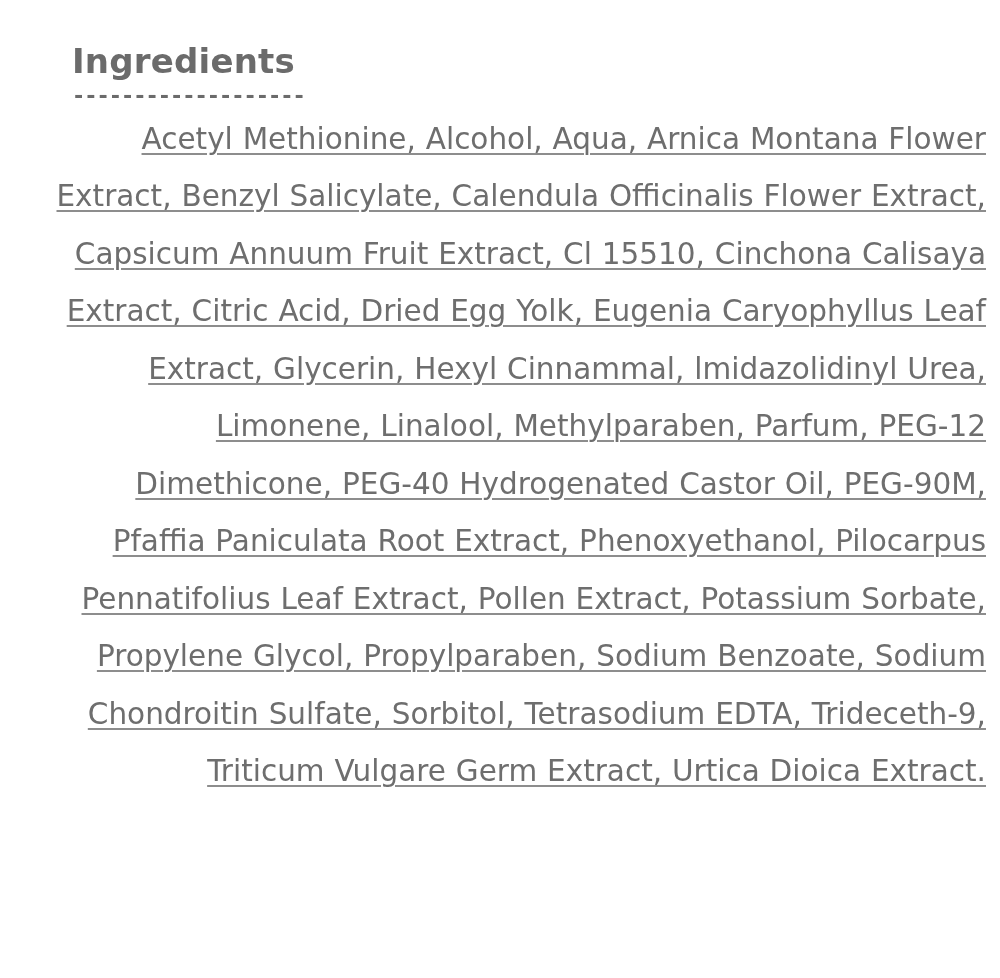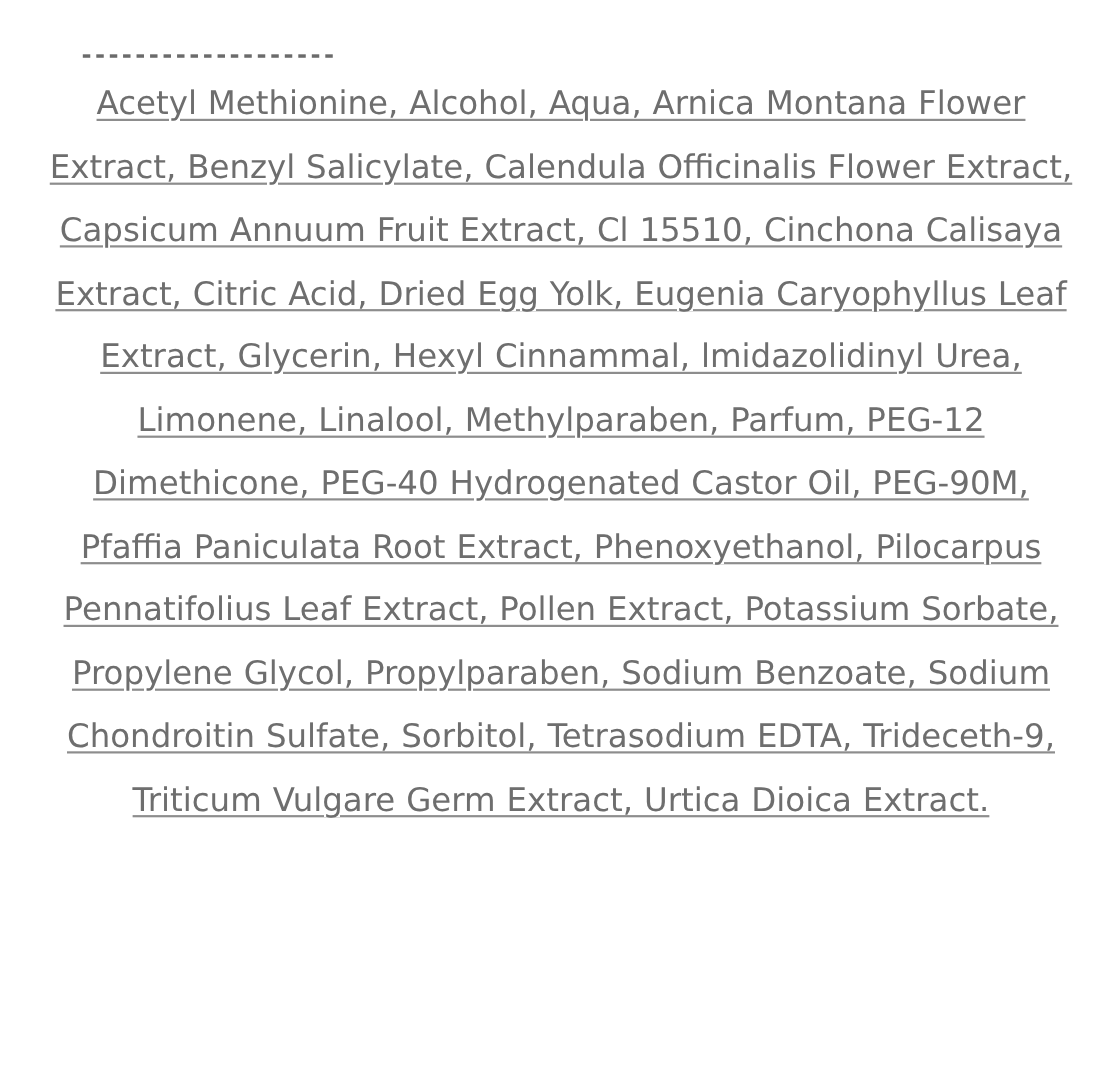--- a/index.html
+++ b/index.html
@@ -46,26 +46,27 @@
     line-height: 57.5px;
     color: #6e6e6e;
     text-decoration: underline;
     text-decoration-color: #8d8d8d;
     text-underline-offset: 4px;
     text-decoration-thickness: 1.5px;
     margin: 0;
     padding: 0 4px 0 0;
     max-width: 960px;
     word-spacing: 0.5px;
-    text-align: center;
+    text-align: right;
   }
 </style>
 </head>
 <body>
 
 <div class="page">
 
+  <h1 class="heading">Ingredients</h1>
 
   <div class="rule">-------------------</div>
 
   <p class="ingredients">Acetyl Methionine, Alcohol, Aqua, Arnica Montana Flower Extract, Benzyl Salicylate, Calendula Officinalis Flower Extract, Capsicum Annuum Fruit Extract, Cl 15510, Cinchona Calisaya Extract, Citric Acid, Dried Egg Yolk, Eugenia Caryophyllus Leaf Extract, Glycerin, Hexyl Cinnammal, lmidazolidinyl Urea, Limonene, Linalool, Methylparaben, Parfum, PEG-12 Dimethicone, PEG-40 Hydrogenated Castor Oil, PEG-90M, Pfaffia Paniculata Root Extract, Phenoxyethanol, Pilocarpus Pennatifolius Leaf Extract, Pollen Extract, Potassium Sorbate, Propylene Glycol, Propylparaben, Sodium Benzoate, Sodium Chondroitin Sulfate, Sorbitol, Tetrasodium EDTA, Trideceth-9, Triticum Vulgare Germ Extract, Urtica Dioica Extract.</p>
 
 </div>
 
 </body></html>

